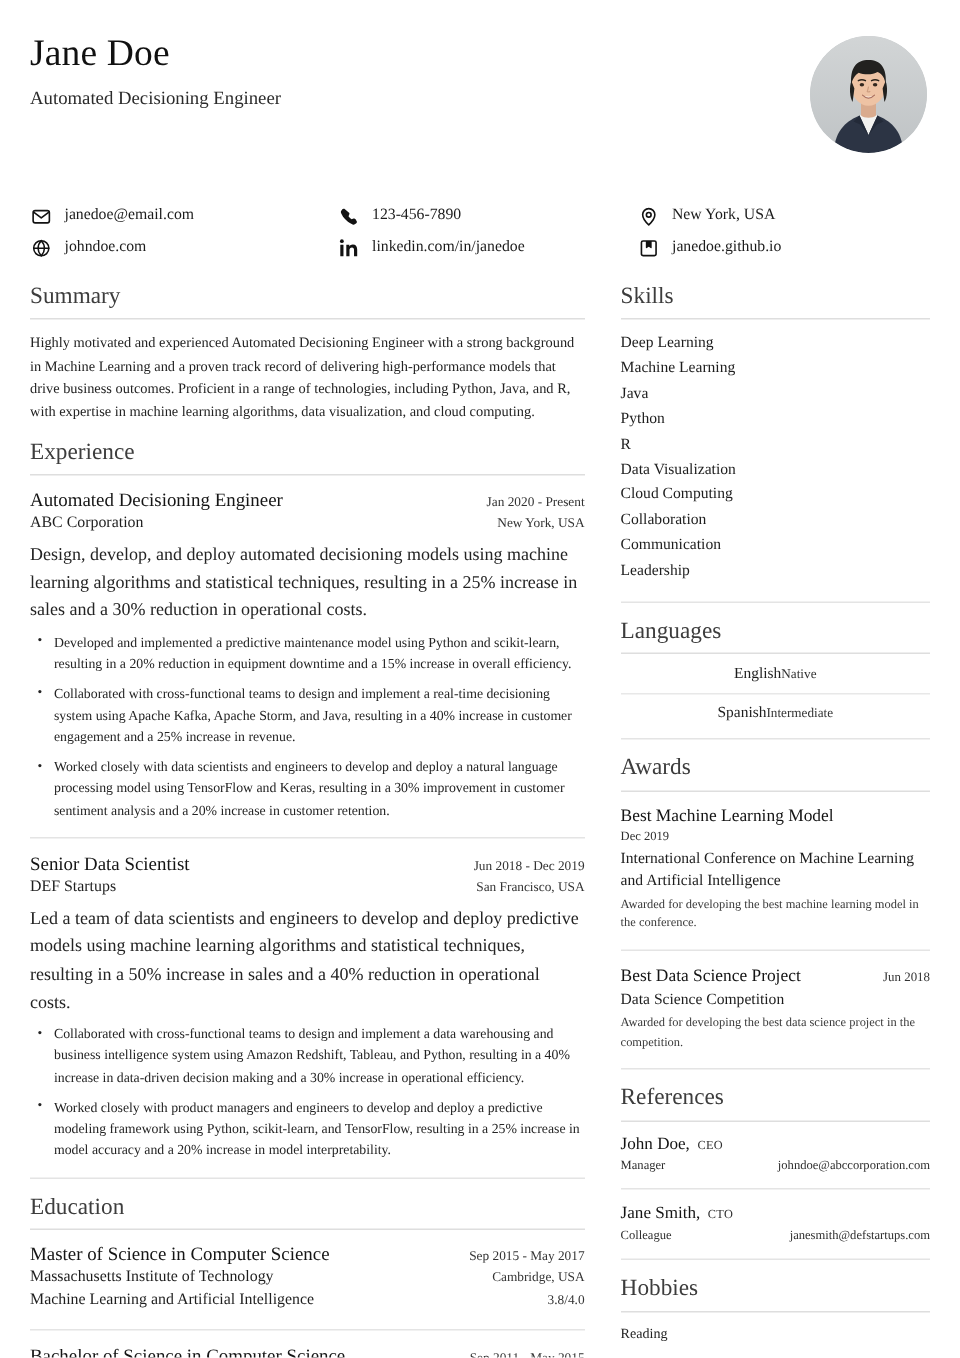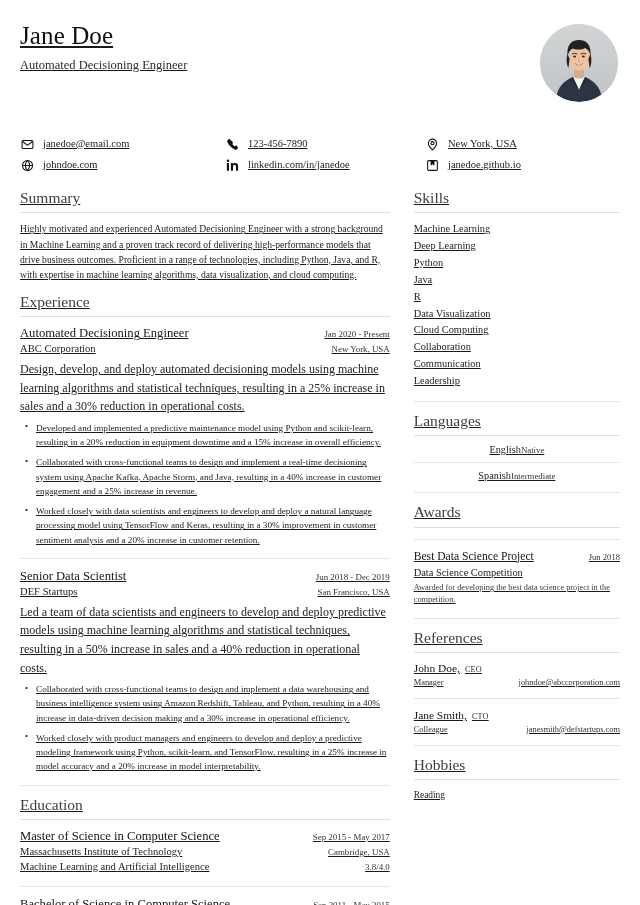--- a/index.html
+++ b/index.html
@@ -10,21 +10,20 @@
   body {
     width: 640px; height: 905px;
     font-family: "Liberation Serif", "DejaVu Serif", serif;
     color: #1a1a1a;
     overflow: hidden;
   }
   .page {
     width: 640px; height: 905px;
     padding: 22px 20px 0 20px;
     position: relative;
-    text-decoration: underline;
   }
 
   
   .header {
     position: relative;
     min-height: 96px;
   }
   .name {
     font-size: 25px;
     font-weight: normal;
@@ -411,24 +410,24 @@
         </div>
       </div>
 
     </div>
 
     <div class="col-side">
 
       <div class="sec">
         <h2 class="sec-title">Skills</h2>
         <hr class="sec-rule">
+        <div class="skill">Deep Learning</div>
         <div class="skill">Machine Learning</div>
-        <div class="skill">Deep Learning</div>
+        <div class="skill">Java</div>
         <div class="skill">Python</div>
-        <div class="skill">Java</div>
         <div class="skill">R</div>
         <div class="skill">Data Visualization</div>
         <div class="skill">Cloud Computing</div>
         <div class="skill">Collaboration</div>
         <div class="skill">Communication</div>
         <div class="skill">Leadership</div>
       </div>
 
       <hr class="item-rule">
 
@@ -445,20 +444,26 @@
           <span class="lvl">Intermediate</span>
         </div>
       </div>
 
       <hr class="item-rule">
 
       <div class="sec">
         <h2 class="sec-title">Awards</h2>
         <hr class="sec-rule">
 
+        <div class="entry">
+          <div class="award-title">Best Machine Learning Model</div>
+          <div class="award-date-line">Dec 2019</div>
+          <div class="award-org">International Conference on Machine Learning and Artificial Intelligence</div>
+          <div class="award-desc">Awarded for developing the best machine learning model in the conference.</div>
+        </div>
 
         <hr class="item-rule">
 
         <div class="entry">
           <div class="award-head">
             <span class="award-title">Best Data Science Project</span>
             <span class="award-date">Jun 2018</span>
           </div>
           <div class="award-org">Data Science Competition</div>
           <div class="award-desc">Awarded for developing the best data science project in the competition.</div>

